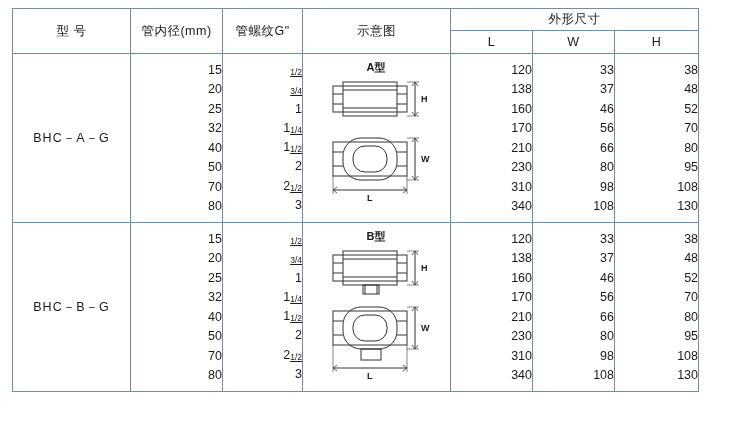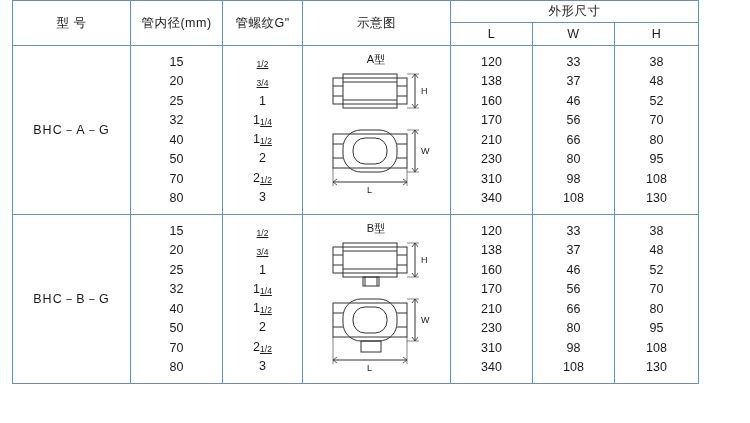--- a/index.html
+++ b/index.html
@@ -16,21 +16,21 @@
   }
   .sheet {
     position: relative;
     width: 750px;
     height: 423px;
     box-sizing: border-box;
   }
   table.spec {
     border-collapse: collapse;
     width: 686px;
-    margin: 0 0 0 12px;
+    margin: 8px 0 0 12px;
     table-layout: fixed;
   }
   table.spec th, table.spec td {
     border: 1px solid #6f8fa8;
     padding: 0;
     text-align: center;
     vertical-align: middle;
     font-size: 12.5px;
     color: #1a1a1a;
     background: #ffffff;
@@ -56,20 +56,21 @@
     font-size: 13px;
     letter-spacing: 1px;
   }
   .numlist {
     display: flex;
     flex-direction: column;
     justify-content: space-between;
     height: 168px;
     padding: 9px 0;
     box-sizing: border-box;
+    text-align: right;
   }
   .numlist span {
     display: block;
     line-height: 14px;
     font-size: 12.5px;
   }
   .frac {
     font-size: 12.5px;
     white-space: nowrap;
   }
@@ -80,20 +81,21 @@
     bottom: -1px;
     text-decoration: underline;
   }
   .dia-cell {
     padding: 4px 0 2px 0;
   }
   .dia-wrap {
     position: relative;
     width: 146px;
     height: 168px;
+    font-weight: bold;
   }
   .dia-label {
     position: absolute;
     top: 6px;
     left: 0;
     width: 100%;
     text-align: center;
     font-size: 11px;
     color: #1a1a1a;
   }

